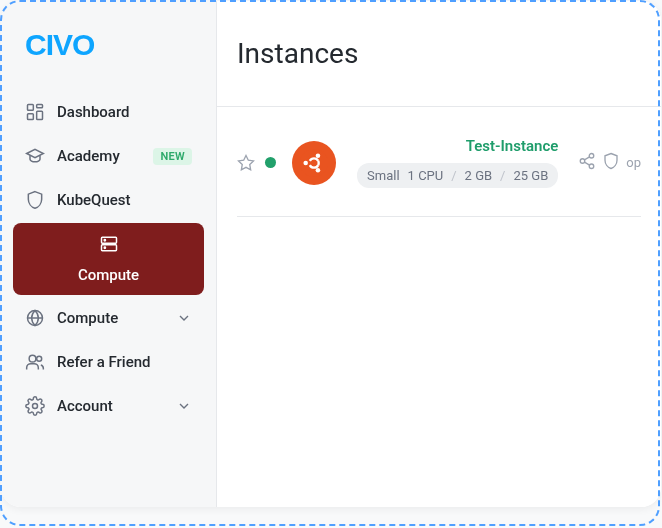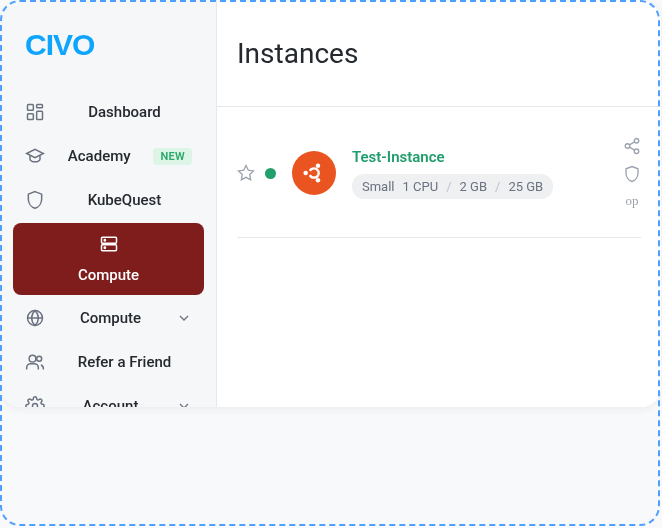--- a/index.html
+++ b/index.html
@@ -8,21 +8,21 @@
       background: #f8f9fa;
       width: 662px;
       height: 528px;
       overflow: hidden;
     }
     .app {
       display: flex;
       background: #fff;
       border-radius: 20px;
       width: 660px;
-      height: 406px;
+      height: 506px;
       margin: 1px;
       overflow: hidden;
       box-shadow: 0 2px 8px rgba(0,0,0,0.06);
     }
     .dashed-border {
       position: absolute;
       inset: 0;
       border: 2px dashed #4f9fff;
       border-radius: 20px;
       pointer-events: none;
@@ -48,21 +48,20 @@
       align-items: center;
       gap: 12px;
       padding: 11px 12px;
       border-radius: 8px;
       color: #24292f;
       font-size: 15px;
       font-weight: 500;
       cursor: pointer;
       position: relative;
       margin-bottom: 2px;
-      text-align: center;
     }
     .nav-item.active {
       background: #7f1d1d;
       color: #fff;
       flex-direction: column;
     }
     .nav-item .icon {
       width: 20px;
       height: 20px;
       display: flex;
@@ -104,20 +103,21 @@
       font-weight: 400;
       color: #24292f;
     }
     .instance-row {
       display: flex;
       align-items: center;
       padding: 30px 0 28px 0;
       border-bottom: 1px solid #e6e8eb;
       margin: 0 20px;
       gap: 10px;
+      text-align: right;
     }
     .star-btn {
       width: 18px;
       height: 18px;
       color: #9ca3af;
       cursor: pointer;
       flex-shrink: 0;
     }
     .status-dot {
       width: 11px;
@@ -154,27 +154,25 @@
       background: #eef0f2;
       border-radius: 12px;
       padding: 5px 10px;
       font-size: 13px;
       color: #6b7280;
       gap: 8px;
     }
     .specs .sep { color: #c0c4cc; }
     .right-icons {
       display: flex;
-      flex-direction: column;
       align-items: center;
       gap: 6px;
       color: #9ca3af;
       margin-left: 10px;
       flex-shrink: 0;
-      font-family: Liberation Serif, serif;
     }
     .right-icons svg { width: 18px; }
     .op-label {
       font-size: 13px;
       color: #9ca3af;
     }
   </style>
 </head>
 <body>
 

